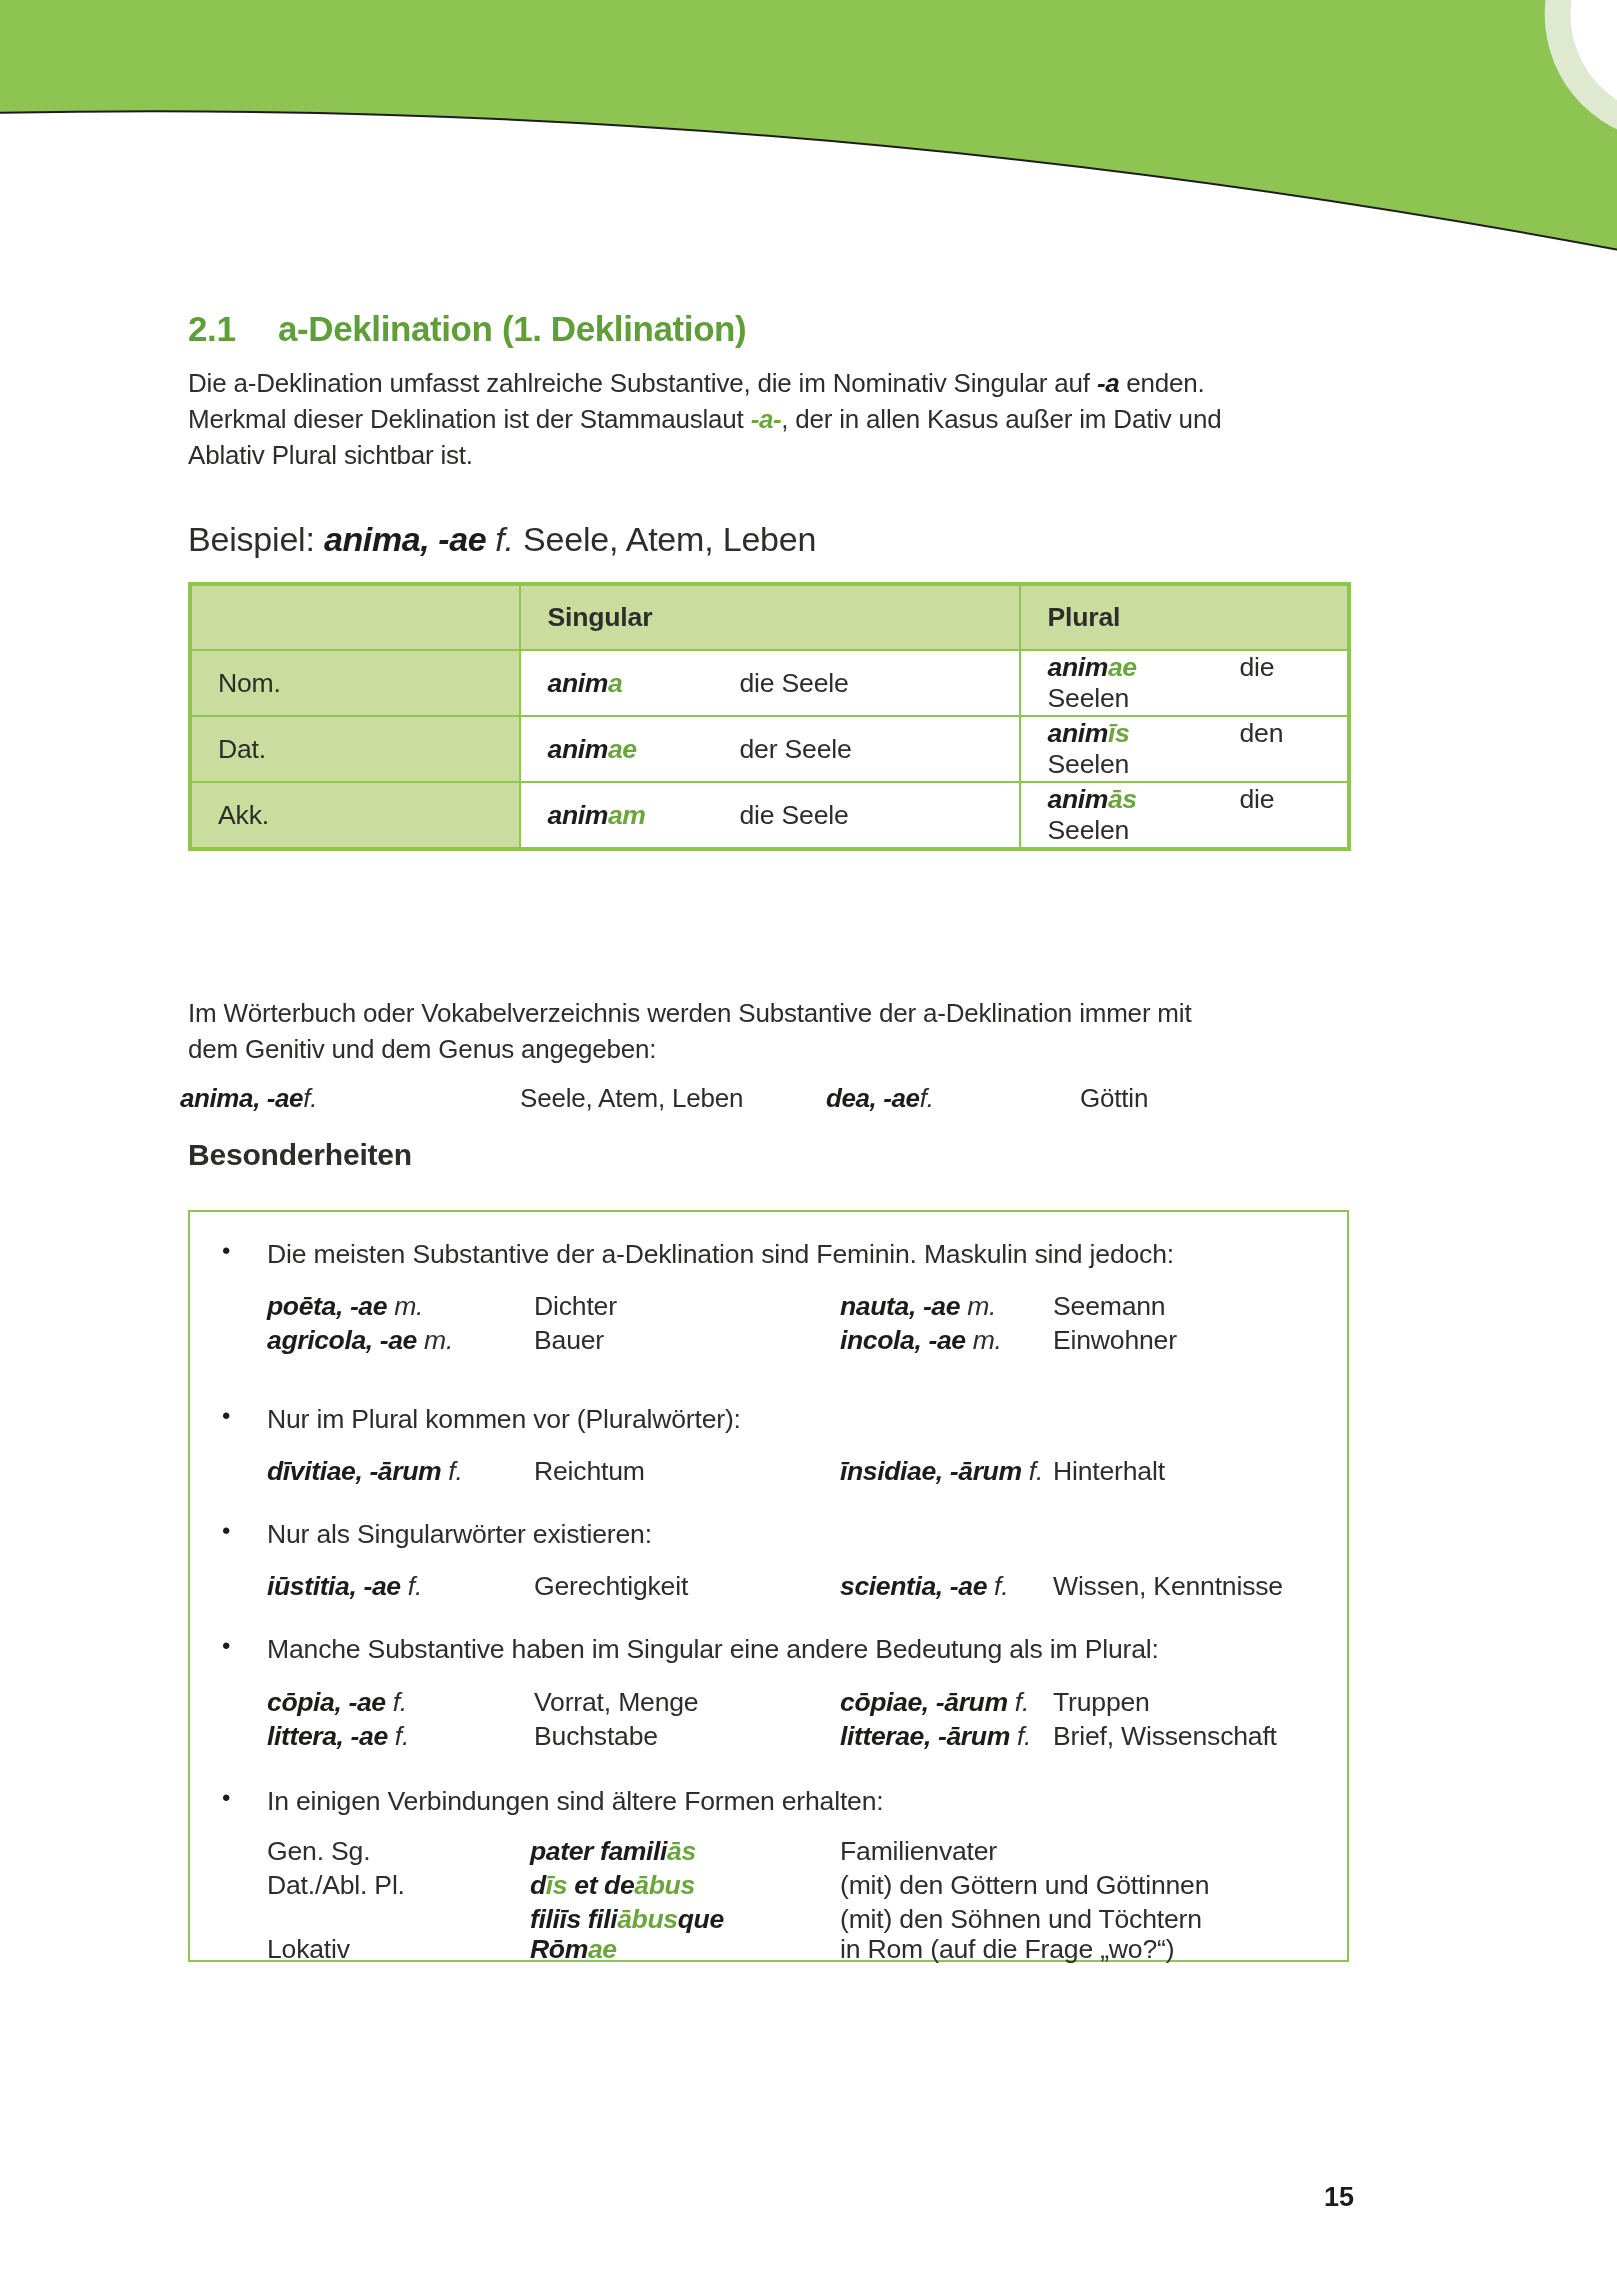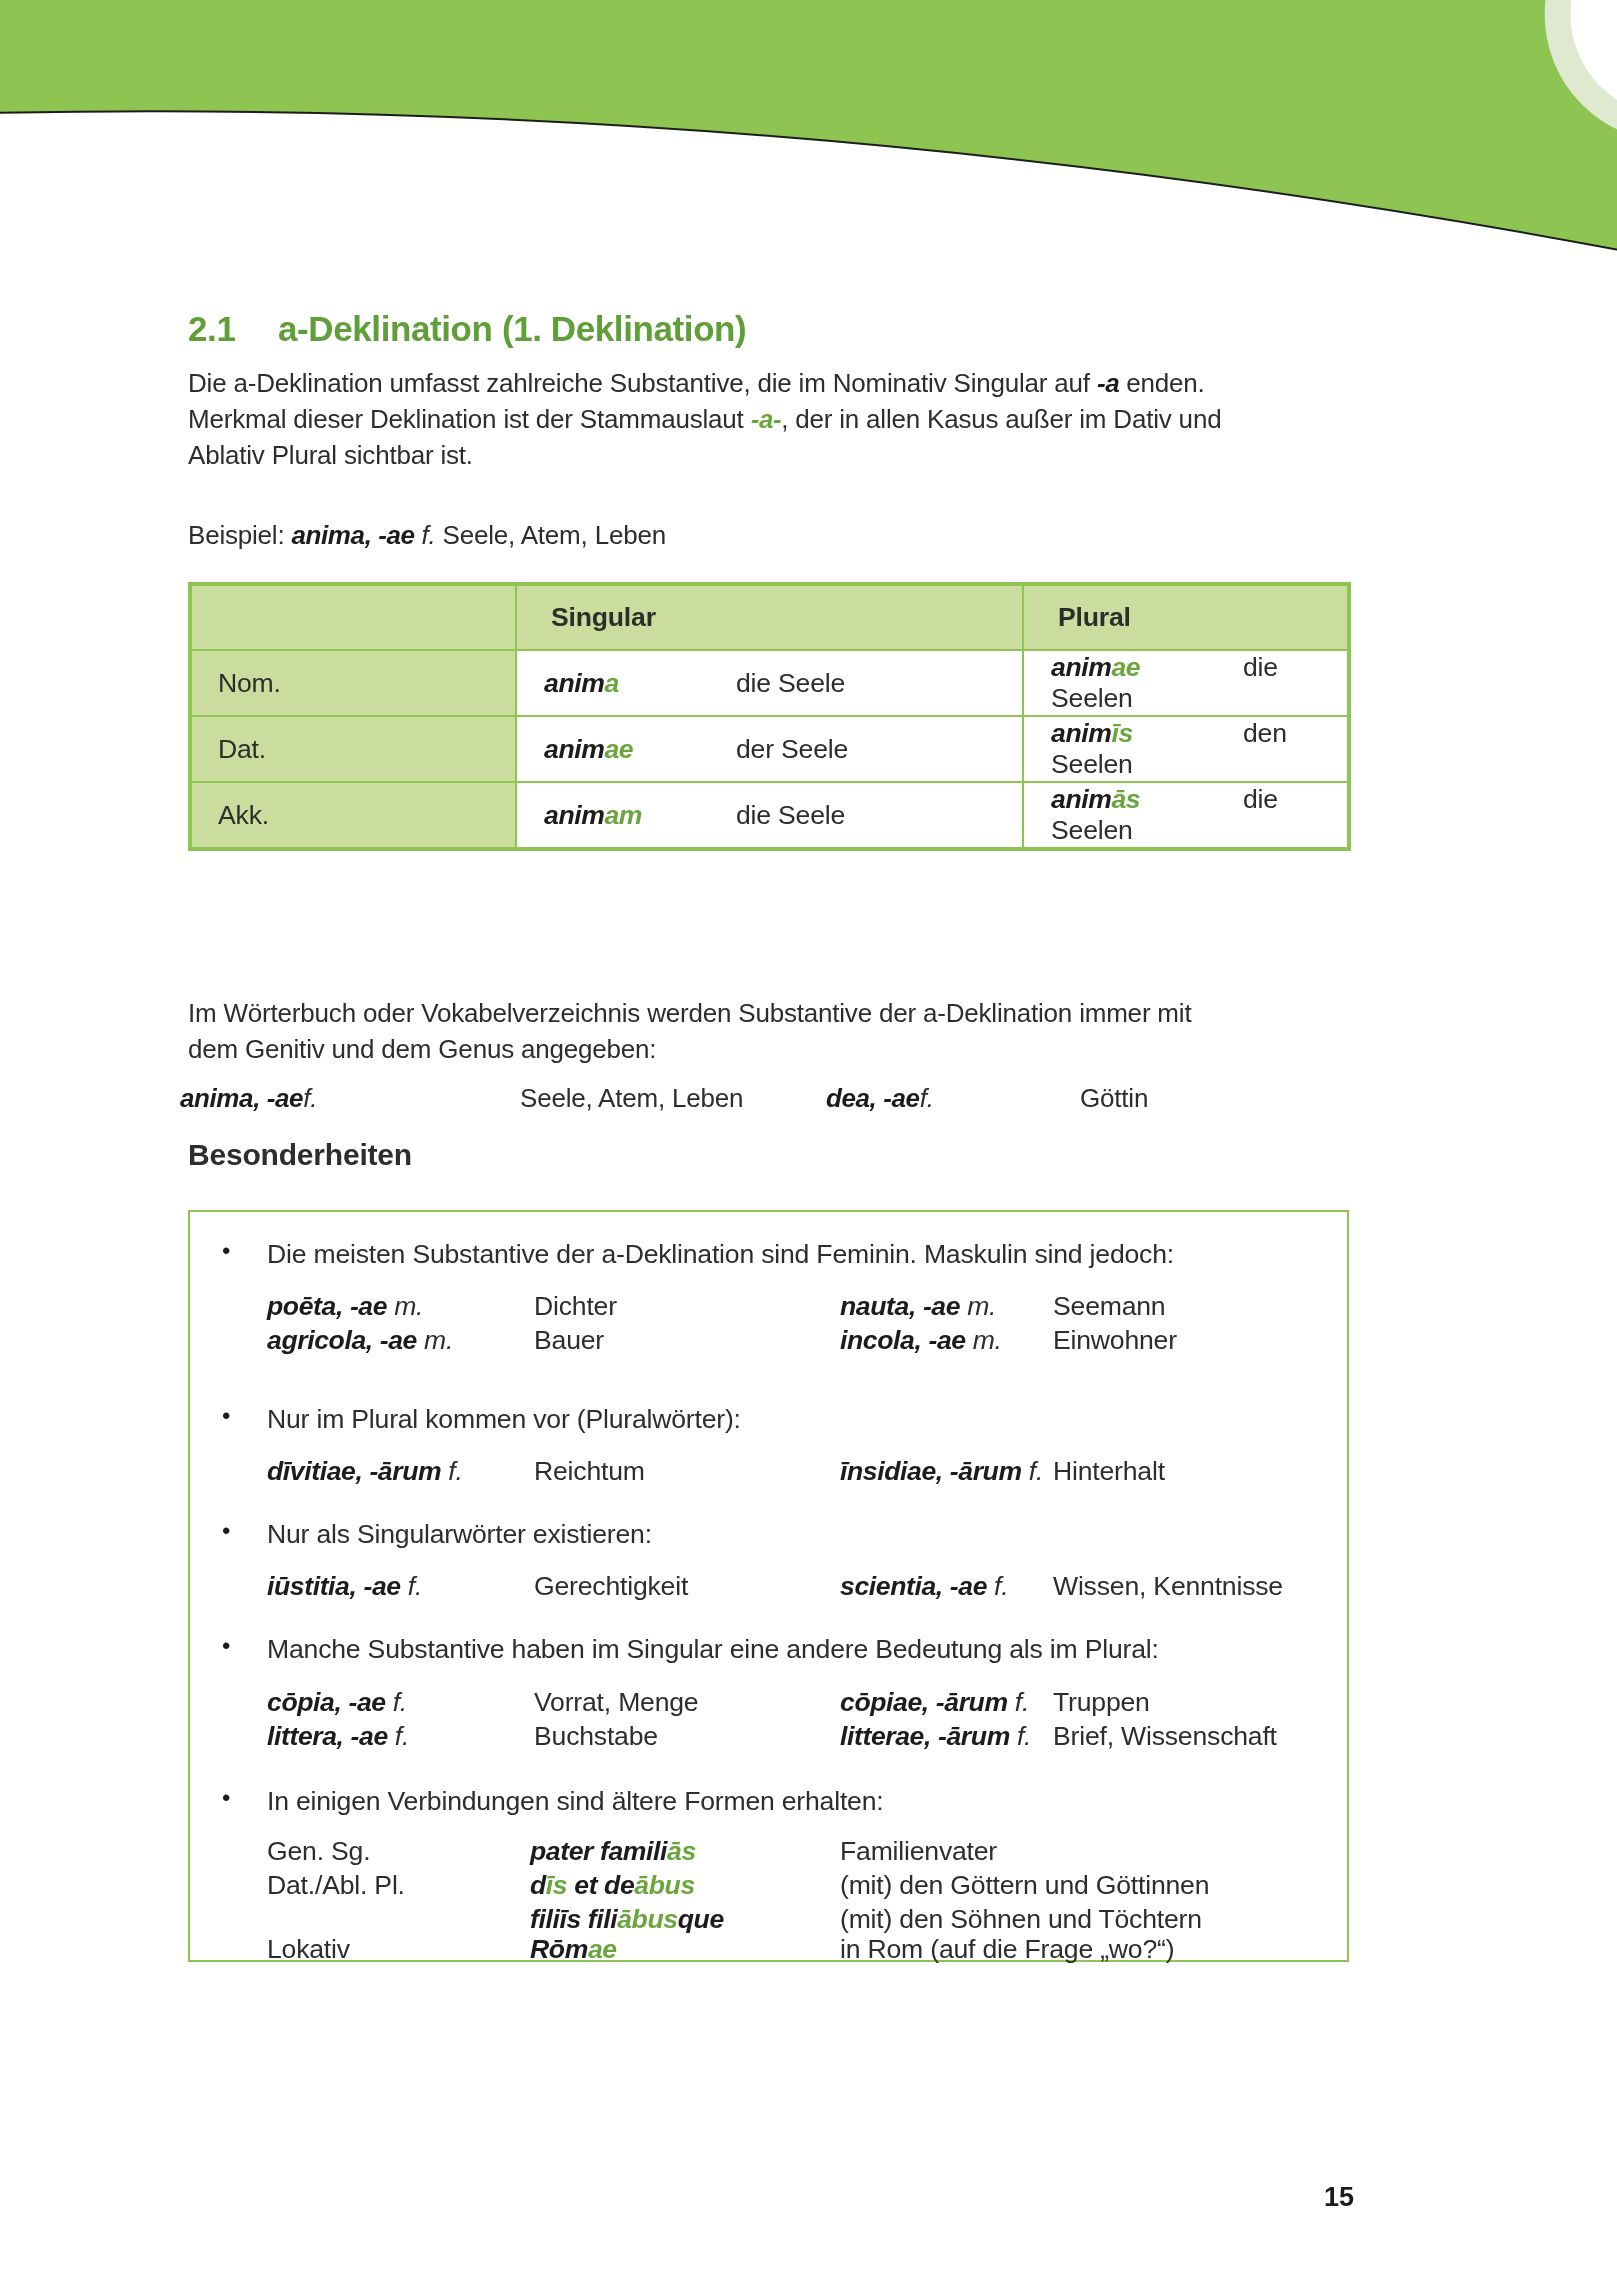--- a/index.html
+++ b/index.html
@@ -31,30 +31,30 @@
   .r-i{font-style:italic;font-weight:400;color:var(--ink);}
 
   .section-title{
     left:188px;top:309px;font-size:35px;font-weight:700;color:var(--title-green);
     letter-spacing:-0.4px;white-space:nowrap;
   }
   .section-title .num{display:inline-block;width:90px;}
 
   .bodytext{font-size:26px;line-height:36px;letter-spacing:-0.2px;}
   #intro{left:188px;top:365px;}
-  #beispiel{left:188px;top:520px;font-size:26px;letter-spacing:-0.2px;}
+  #beispiel{left:188px;top:520px;font-size:34px;letter-spacing:-0.2px;}
 
   
   #decl-table{left:188px;top:582px;width:1163px;border-collapse:collapse;table-layout:fixed;}
   #decl-table td{
     border:2.4px solid var(--border-green);height:59px;vertical-align:middle;
     font-size:26.6px;letter-spacing:-0.2px;overflow:hidden;
   }
   #decl-table{border:4px solid var(--border-green);}
-  #decl-table tr.head td{height:61px;background:var(--light);font-weight:700;padding-left:34px;}
+  #decl-table tr.head td{height:61px;background:var(--light);font-weight:700;padding-left:27px;}
   #decl-table td.case{width:160px;background:var(--light);padding-left:26px;}
   #decl-table td.group{padding-left:27px;}
   #decl-table td.g-sg{width:470px;}
   #decl-table .lat{display:inline-block;width:192px;font-style:italic;font-weight:700;color:var(--latin);}
   #decl-table tr.head td.h-case{padding-left:26px;}
 
   #after-table{left:188px;top:995px;}
 
   .vocab-cols span{display:inline-block;vertical-align:top;}
   #dict-row{left:180px;top:1083px;font-size:26px;letter-spacing:-0.2px;}

